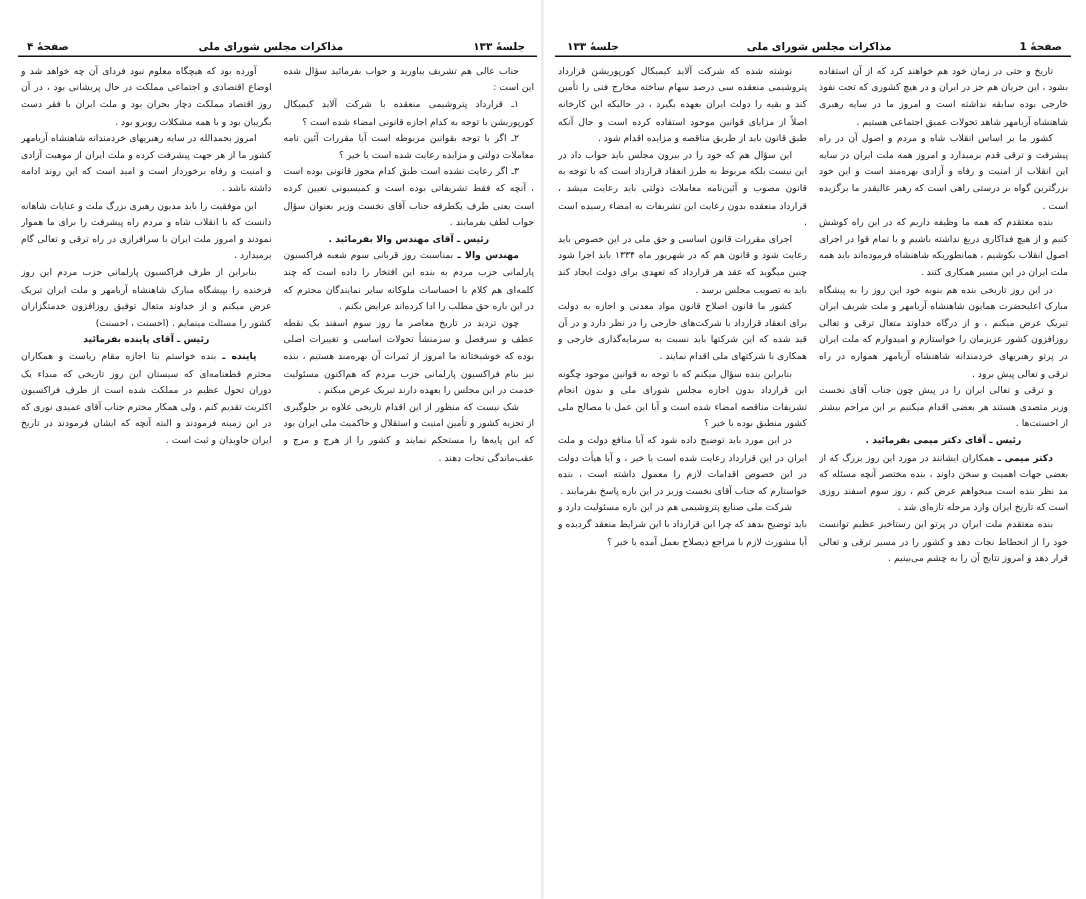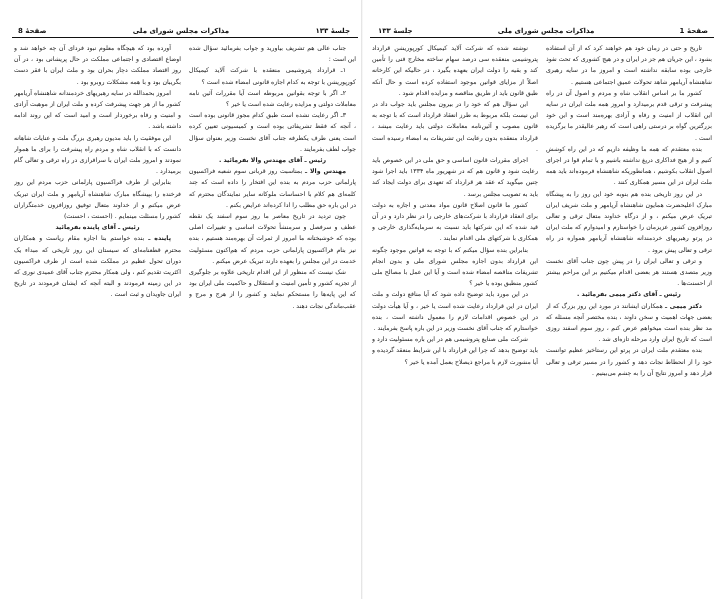--- a/index.html
+++ b/index.html
@@ -40,21 +40,21 @@
 </style>
 </head>
 <body>
 
 <div class="spread">
 
   <div class="page left">
     <div class="running-head">
       <span>جلسهٔ ۱۳۳</span>
       <span>مذاکرات مجلس شورای ملی</span>
-      <span>صفحهٔ 8</span>
+      <span>صفحهٔ ۴</span>
     </div>
     <div class="columns">
       <div class="col">
           <p>جناب عالی هم تشریف بیاورید و جواب بفرمائید سؤال شده این است :</p>
           <p>۱ـ قرارداد پتروشیمی منعقده با شرکت آلاید کیمیکال کورپوریشن با توجه به کدام اجازه قانونی امضاء شده است ؟</p>
           <p>۲ـ اگر با توجه بقوانین مربوطه است آیا مقررات آئین نامه معاملات دولتی و مزایده رعایت شده است یا خیر ؟</p>
           <p>۳ـ اگر رعایت نشده است طبق کدام مجوز قانونی بوده است ، آنچه که فقط تشریفاتی بوده است و کمیسیونی تعیین کرده است یعنی طرف یکطرفه جناب آقای نخست وزیر بعنوان سؤال جواب لطف بفرمایند .</p>
           <p class="center">رئیس ـ آقای مهندس والا بفرمائید .</p>
           <p><span class="speaker">مهندس والا ـ </span><span>بمناسبت روز قربانی سوم شعبه فراکسیون پارلمانی حزب مردم به بنده این افتخار را داده است که چند کلمه‌ای هم کلام با احساسات ملوکانه سایر نمایندگان محترم که در این باره حق مطلب را ادا کرده‌اند عرایض بکنم .</span></p>
           <p>چون تردید در تاریخ معاصر ما روز سوم اسفند یک نقطه عطف و سرفصل و سرمنشأ تحولات اساسی و تغییرات اصلی بوده که خوشبختانه ما امروز از ثمرات آن بهره‌مند هستیم ، بنده نیز بنام فراکسیون پارلمانی حزب مردم که هم‌اکنون مسئولیت خدمت در این مجلس را بعهده دارند تبریک عرض میکنم .</p>

